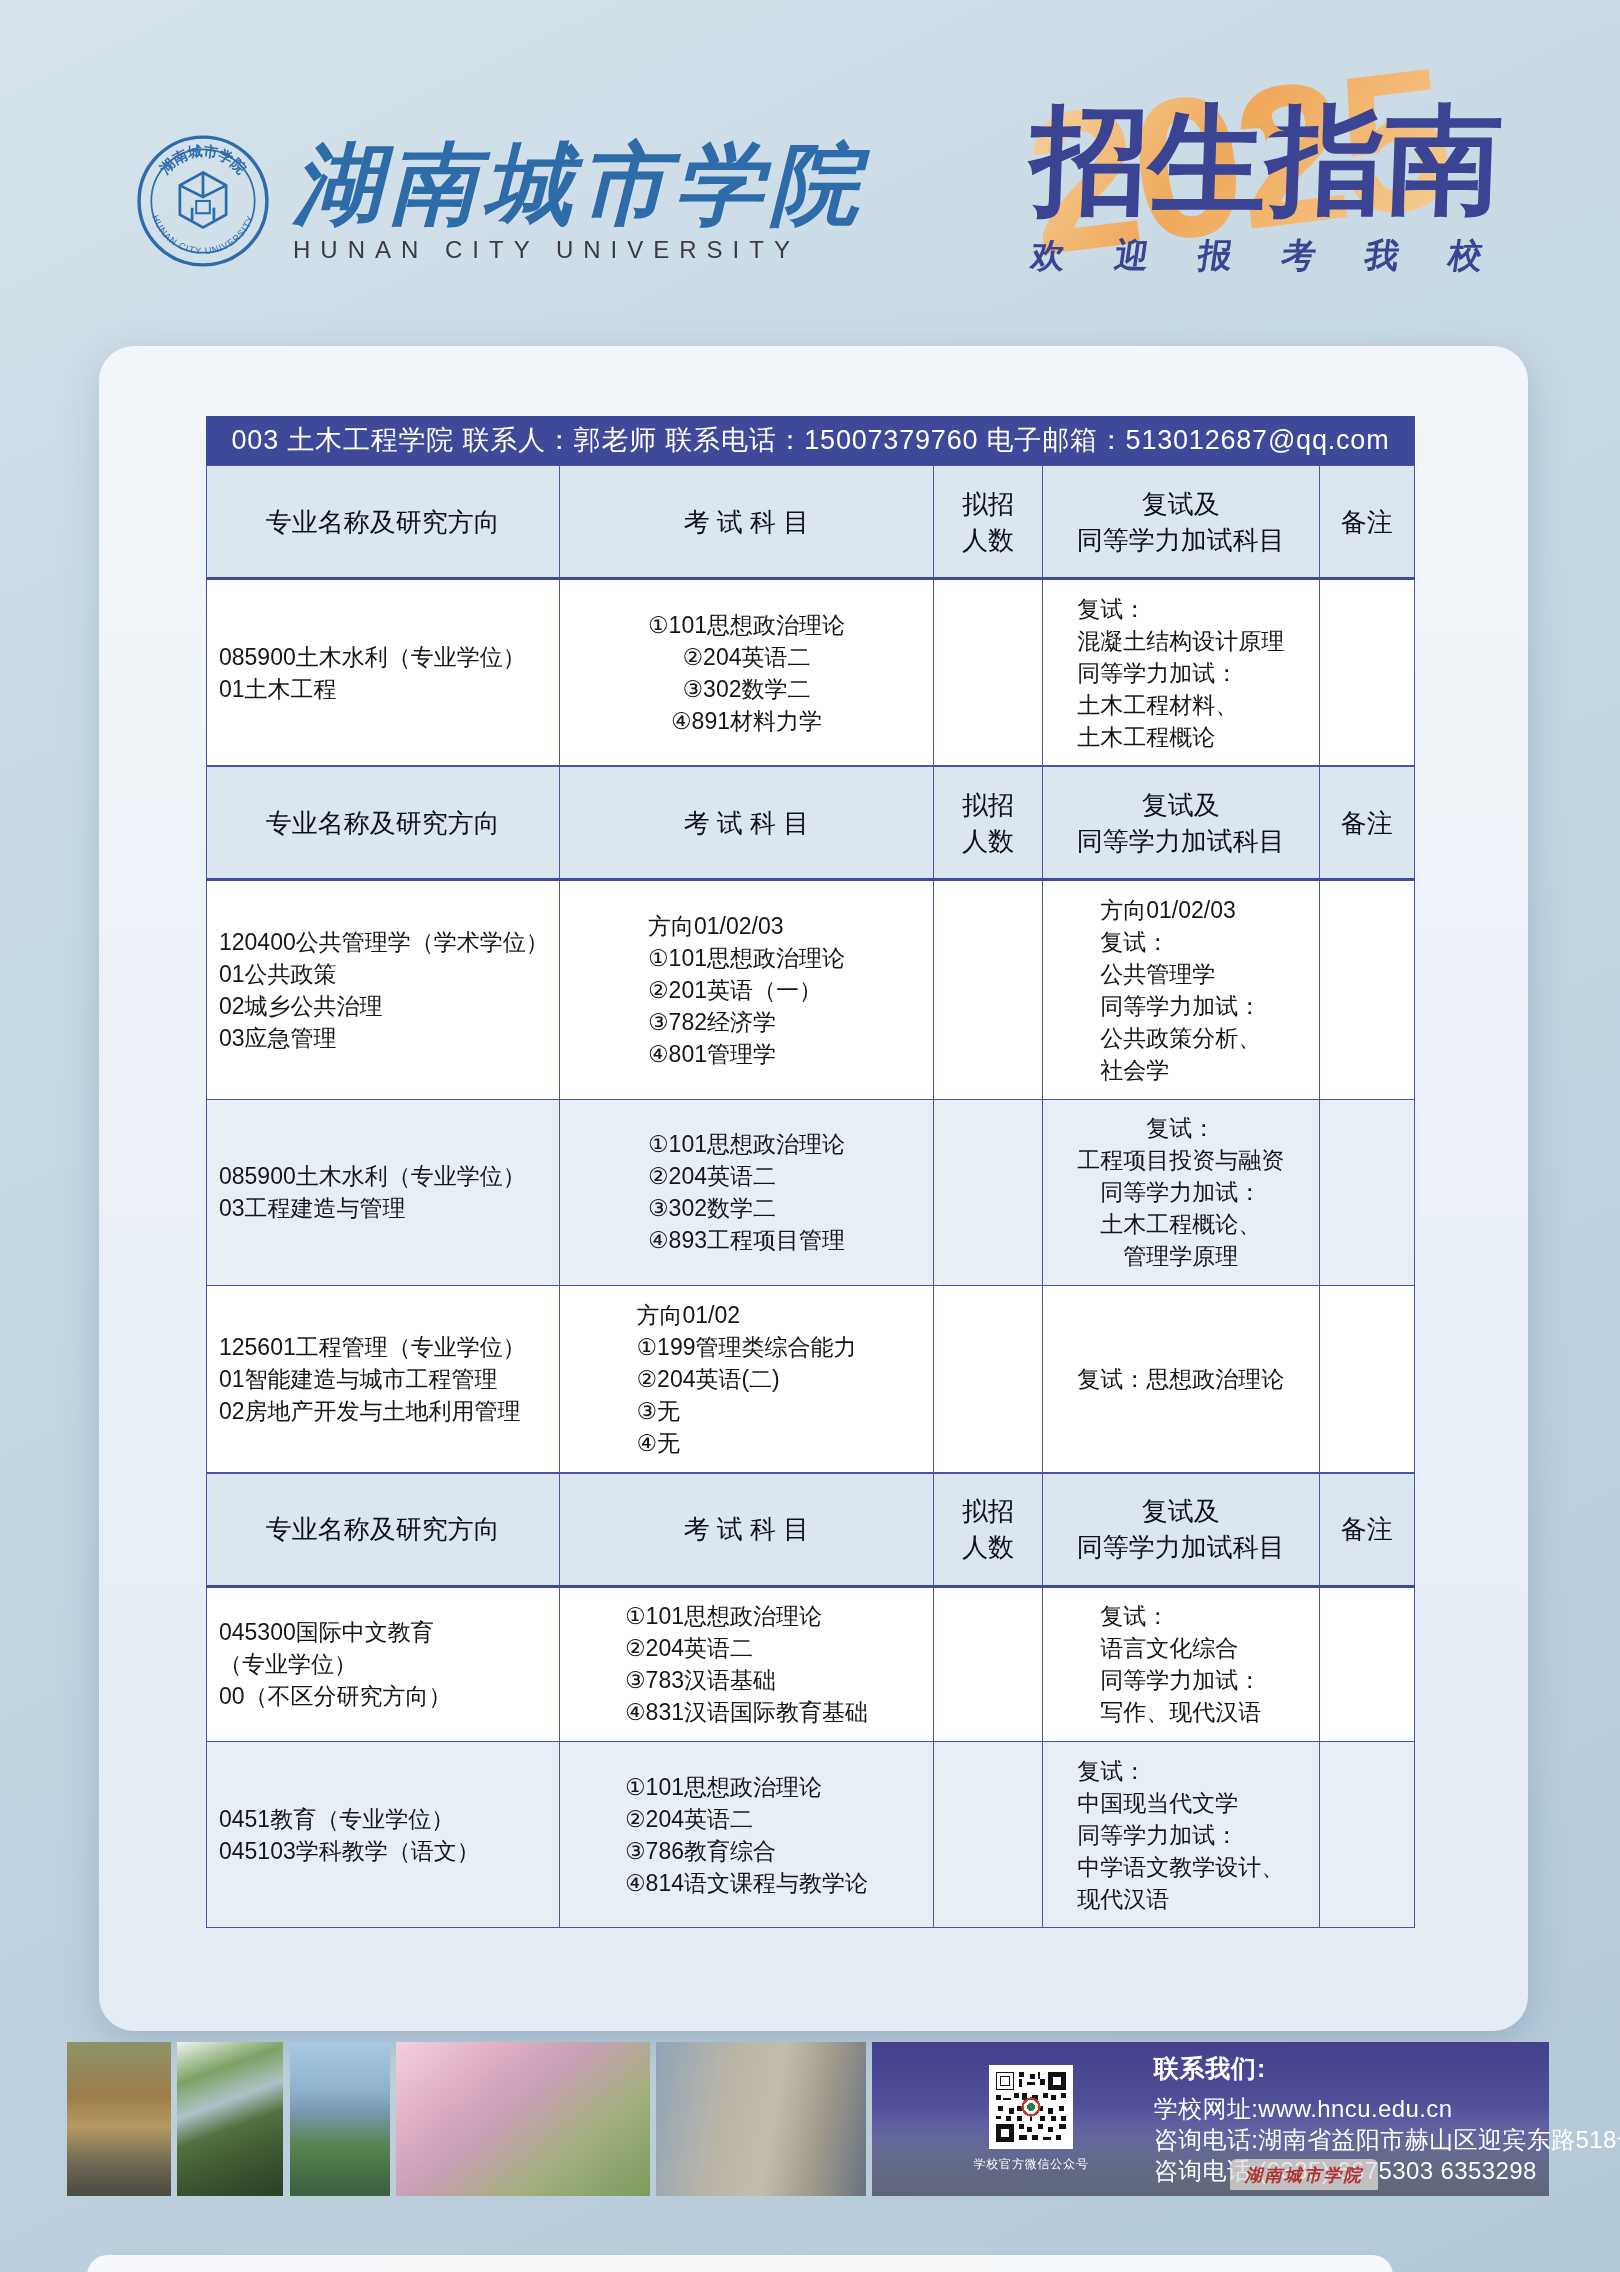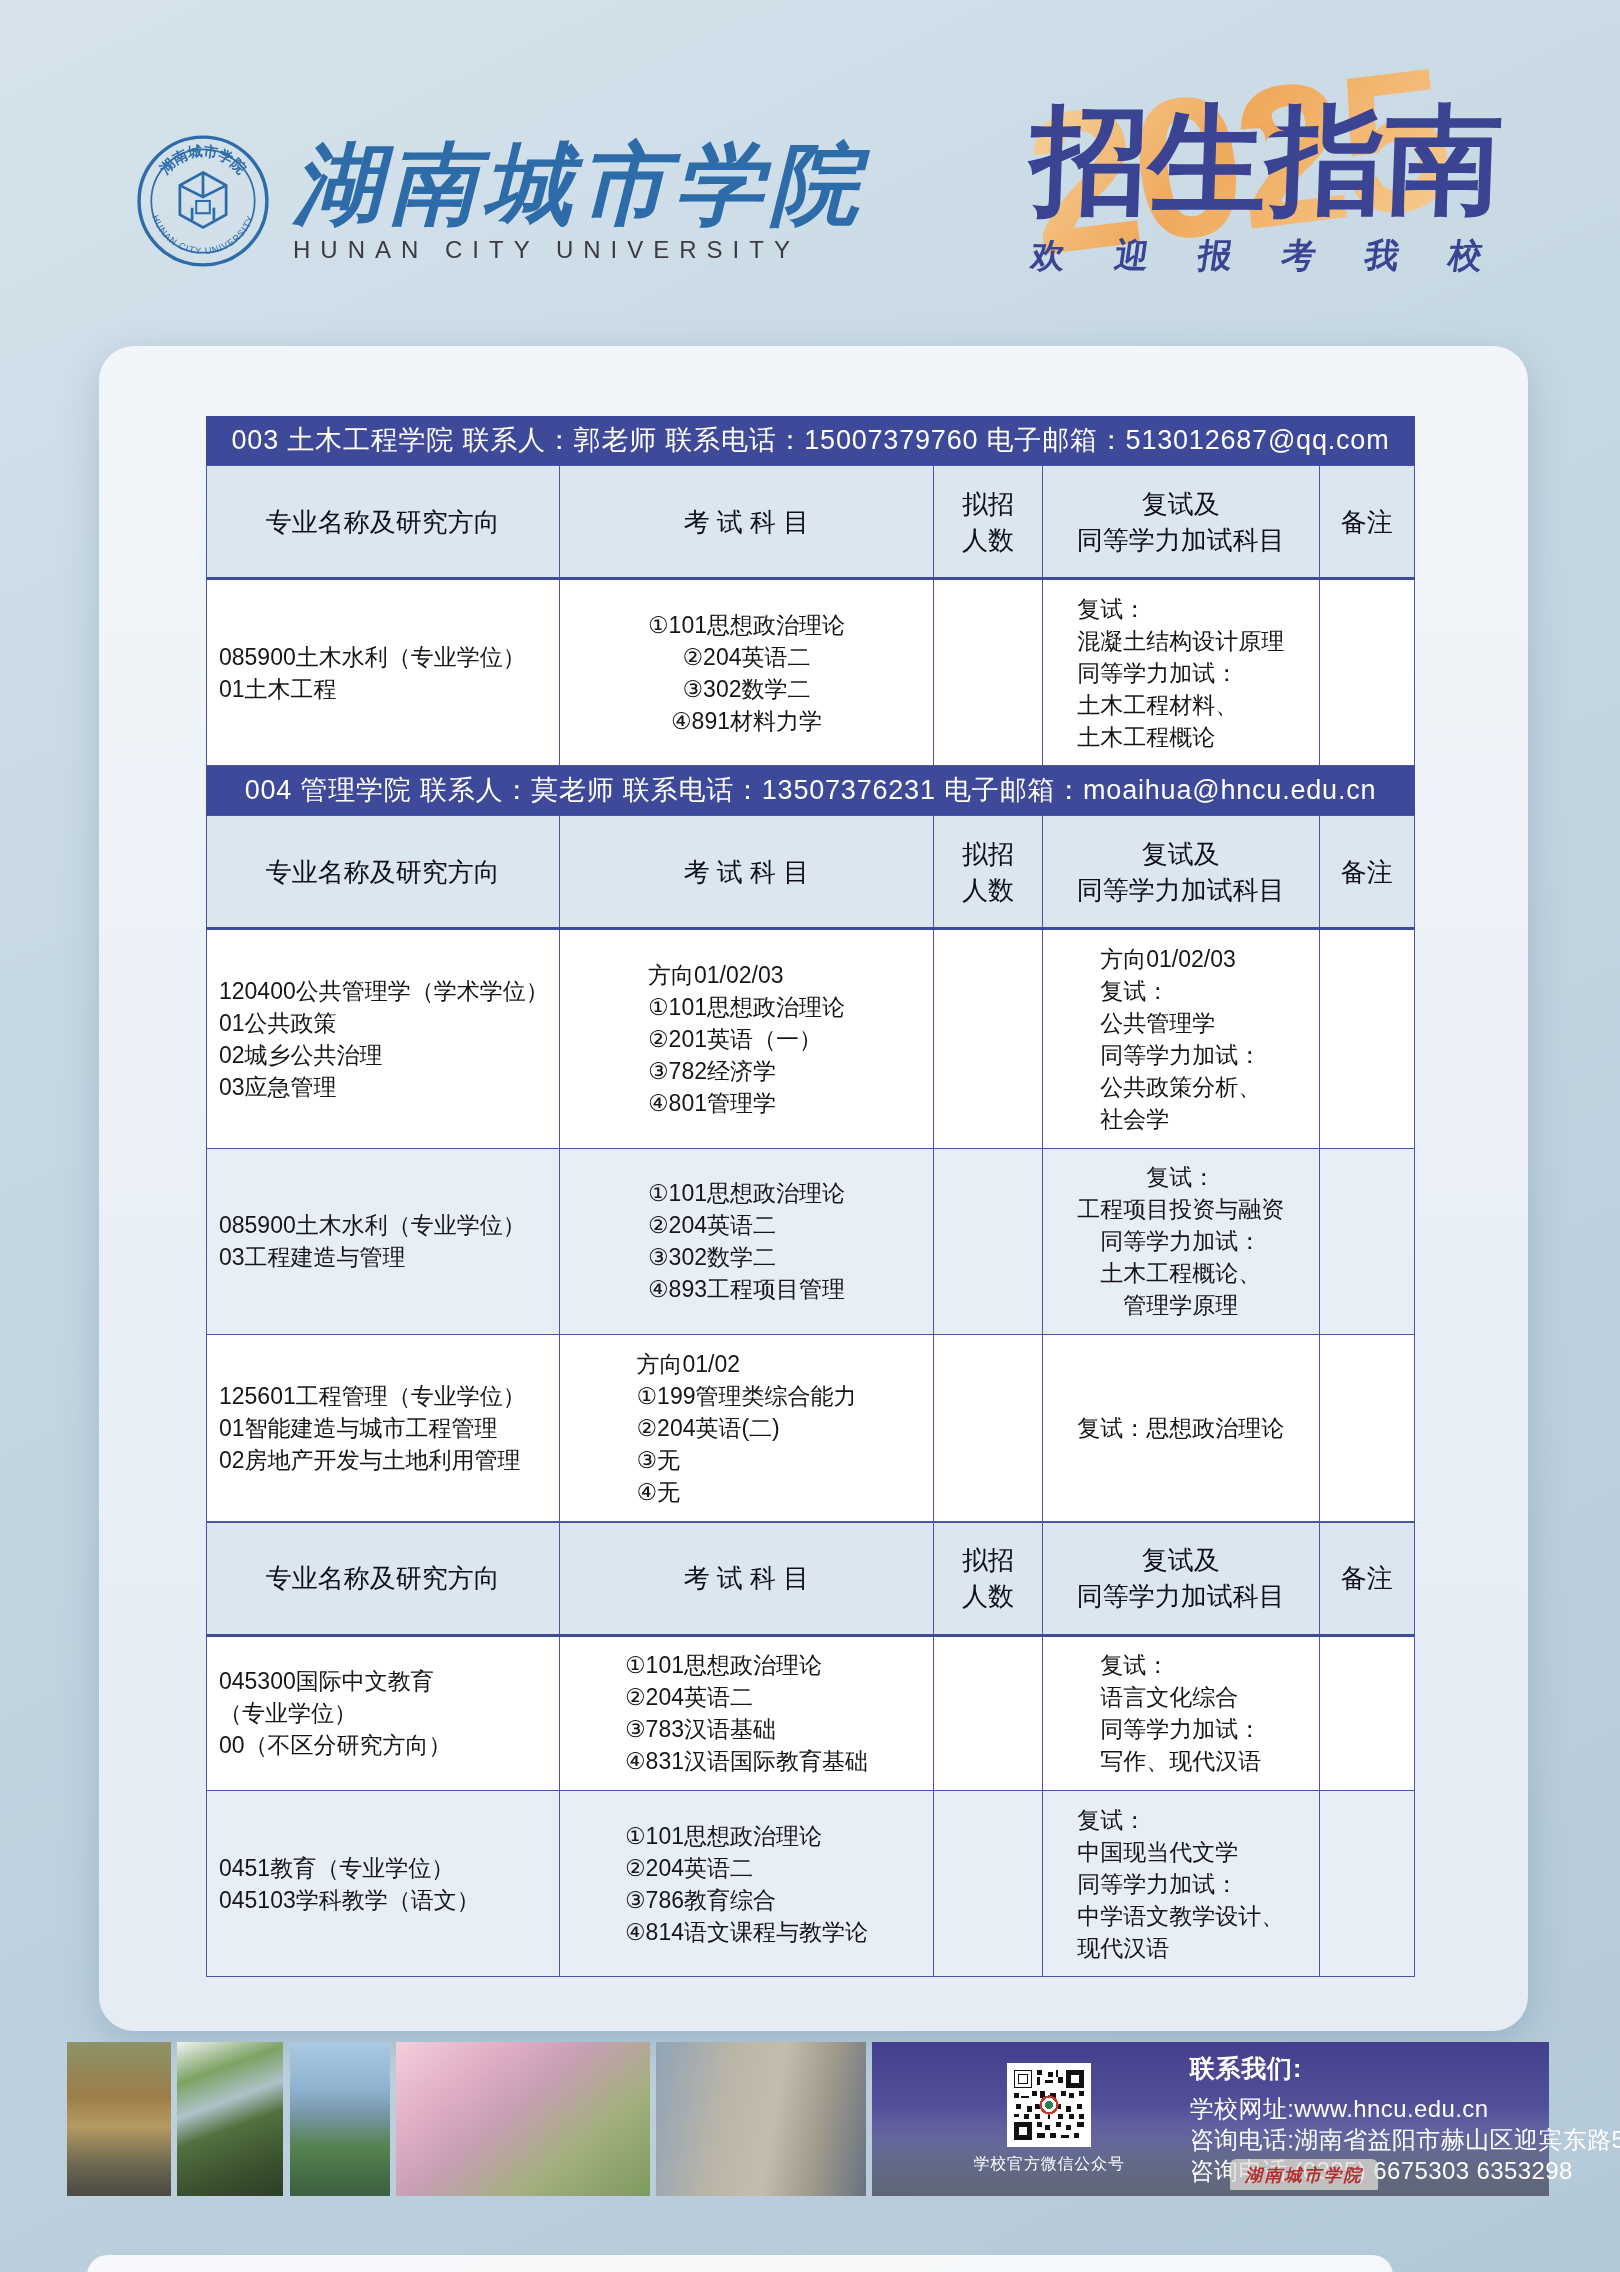--- a/index.html
+++ b/index.html
@@ -51,21 +51,21 @@
   .p2{width:106px;background:linear-gradient(160deg,#eef4f0 0%,#7da263 22%,#55704422 40%,#54703f 55%,#3a512f 80%,#2c3f26 100%);}
   .p3{width:100px;background:linear-gradient(180deg,#aac9e2 0%,#8fb3cf 30%,#7a99ae 45%,#55824f 68%,#3c5f41 100%);}
   .p4{width:254px;background:linear-gradient(140deg,#f2cfdc 0%,#e2aec6 25%,#c79fb4 45%,#a3b07e 70%,#7d9a5e 100%);}
   .p5{width:210px;background:linear-gradient(100deg,#90a4b6 0%,#bdb6a8 35%,#c4bcac 55%,#a39b8e 75%,#67737f 100%);}
   .panel{flex:1 1 auto;position:relative;display:flex;align-items:center;
     background:
       linear-gradient(180deg,rgba(66,61,140,.96) 0%,rgba(76,71,150,.88) 42%,rgba(95,91,165,.62) 68%,rgba(125,122,182,.40) 100%),
       linear-gradient(180deg,#6f7fae 0%,#8a97b8 50%,#5d6f5d 80%,#49584c 100%);}
   .qr-wrap{margin-left:101px;text-align:center;flex:0 0 auto;}
   .qr{width:76px;height:76px;background:#ffffff;padding:4px;display:block;margin:0 auto;}
-  .qr-caption{color:#ffffff;font-size:16px;margin-top:7.1px;letter-spacing:0.8px;}
+  .qr-caption{color:#ffffff;font-size:12px;margin-top:7.1px;letter-spacing:0.8px;}
   .contact{margin-left:65px;color:#ffffff;flex:0 0 auto;}
   .contact-title{font-size:25px;font-weight:bold;margin-bottom:8px;letter-spacing:0.8px;}
   .contact-line{font-size:24px;line-height:31px;letter-spacing:0.4px;}
   .stone{position:absolute;left:358px;bottom:6.3px;background:rgba(225,222,215,.75);color:#b03030;
     font-family:"DejaVu Serif","Liberation Serif",serif;font-style:italic;font-weight:bold;
     font-size:17.4px;padding:3.2px 14.2px;border-radius:6.3px 6.3px 1.6px 1.6px;letter-spacing:2.4px;}
   .bottom-band{position:absolute;left:87px;top:2255px;width:1306px;height:24px;
     background:#fbfcfd;border-radius:20.6px 20.6px 0 0;opacity:.92;}
 </style>
 </head>
@@ -142,21 +142,20 @@
                 </div>
               </td>
               <td class="c-quota"></td>
               <td class="c-retest"><div class="cellblock align-left"><div>复试：</div><div>混凝土结构设计原理</div><div>同等学力加试：</div><div>土木工程材料、</div><div>土木工程概论</div></div></td>
               <td class="c-note"></td>
             </tr>
           </tbody>
         </table>
       </div>
       <div>
-        <div class="bar">004 管理学院 联系人：莫老师 联系电话：13507376231  电子邮箱：moaihua@hncu.edu.cn</div>
         <table>
           <colgroup>
             <col style="width: 29.2%;">
             <col style="width: 31%;">
             <col style="width: 9%;">
             <col style="width: 22.9%;">
             <col style="width: 7.9%;">
           </colgroup>
           <thead>
             <tr>

